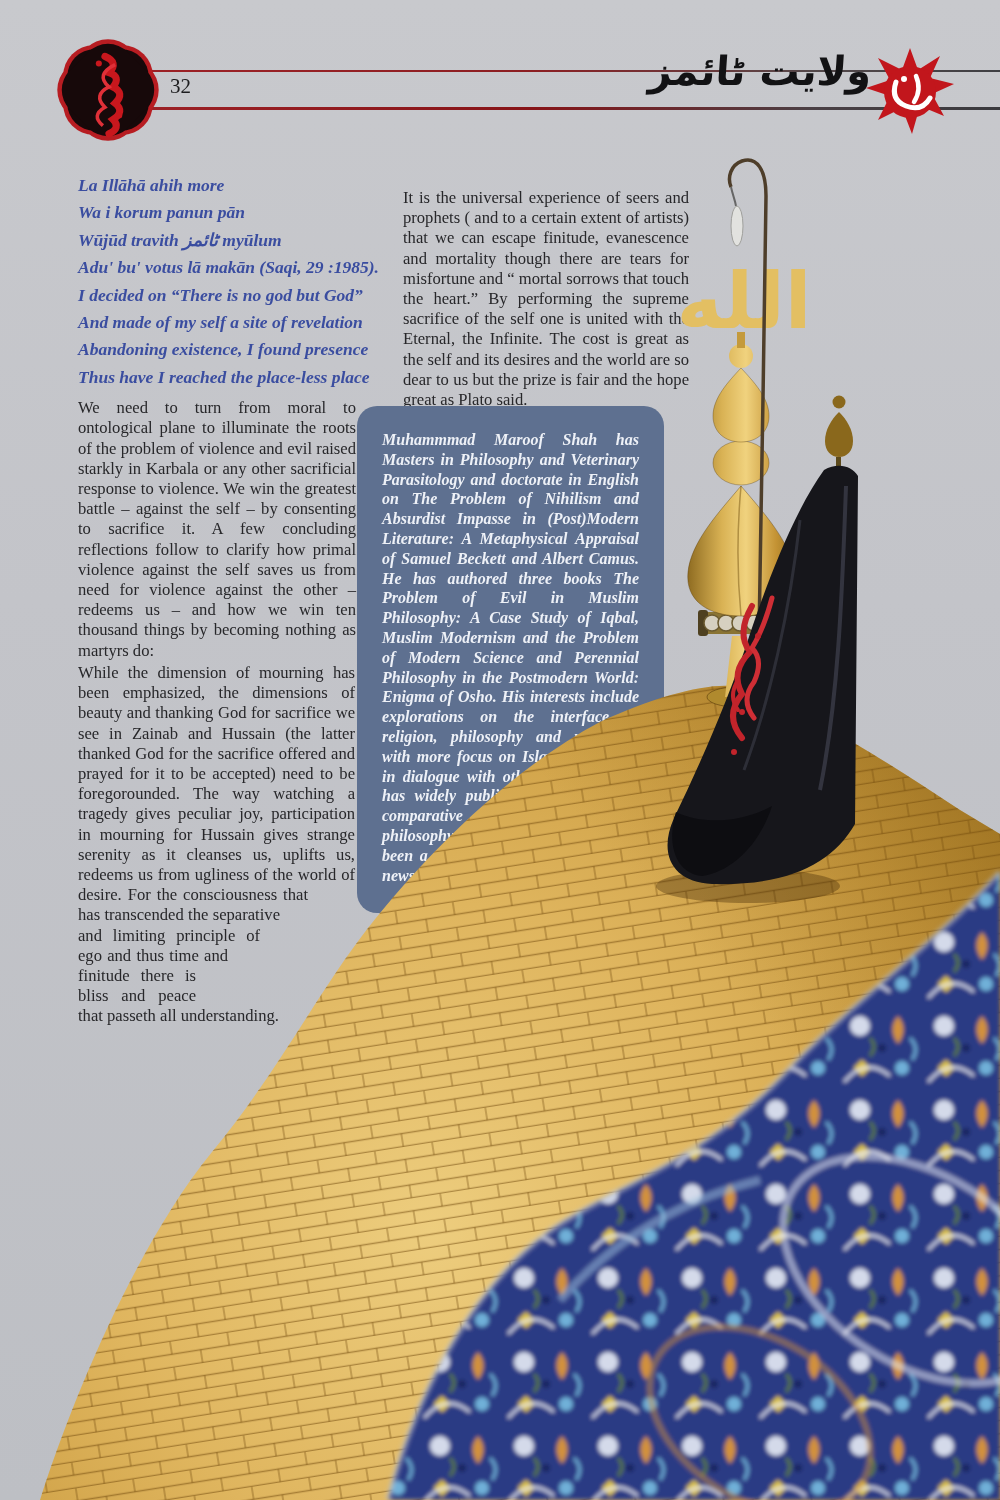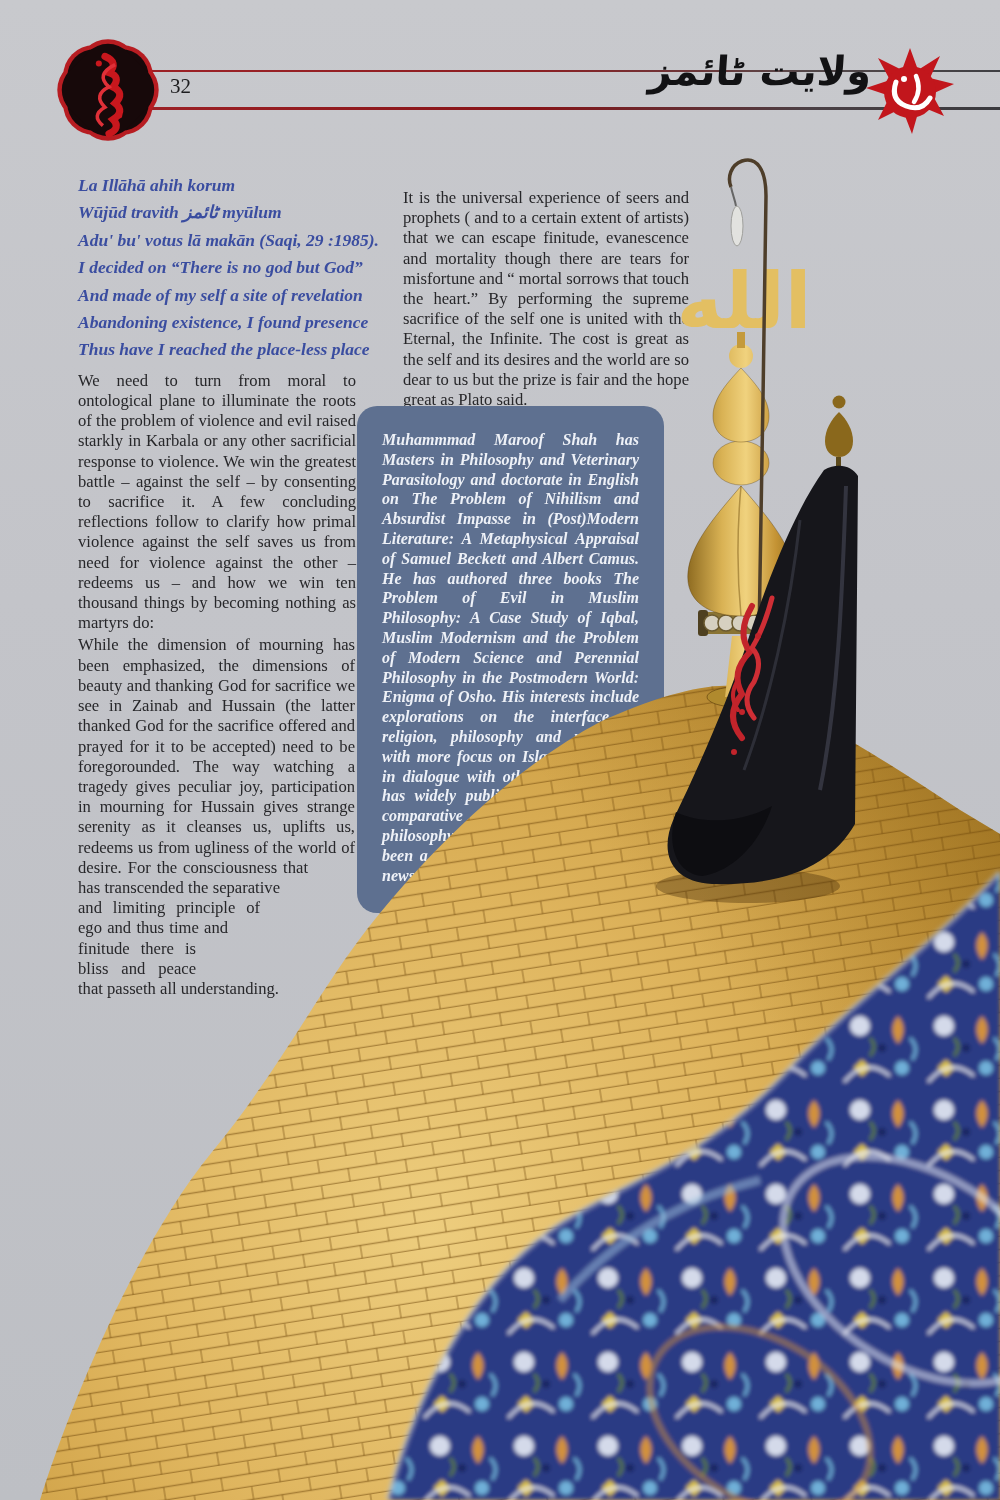--- a/index.html
+++ b/index.html
@@ -68,21 +68,22 @@
   <svg class="brand" viewBox="0 0 92 92">
     <path d="M46 2 L54 24 L76 10 L66 32 L90 38 L68 48 L80 70 L56 60 L48 88 L38 62 L14 74 L26 50 L2 42 L26 34 L14 12 L38 24 Z" fill="#c2161c"></path>
     <circle cx="46" cy="46" r="26" fill="#c2161c"></circle>
     <path d="M32 36 q-6 18 10 24 q16 6 24 -8" stroke="#ffffff" stroke-width="5" fill="none" stroke-linecap="round"></path>
     <path d="M52 30 q6 14 -2 26" stroke="#ffffff" stroke-width="4.5" fill="none" stroke-linecap="round"></path>
     <circle cx="40" cy="33" r="3" fill="#ffffff"></circle>
   </svg>
 
   <div class="col-left">
     <div class="poem">
-      <div class="poem-line">La Illāhā  ahih korum</div>
+      <div class="poem-line">La Illāhā  ahih more</div>
+      <div class="poem-line">Wa  i korum panun pān</div>
       <div class="poem-line">Wūjūd travith ٹائمز myūlum</div>
       <div class="poem-line">Adu' bu' votus lā makān (Saqi, 29 :1985).</div>
       <div class="poem-line">I decided on “There is no god but God”</div>
       <div class="poem-line">And made of my self a site of revelation</div>
       <div class="poem-line">Abandoning existence, I found presence</div>
       <div class="poem-line">Thus have I reached the place-less place</div>
     </div>
     <p class="body-text">We need to turn from moral to ontological plane to illuminate the roots of the problem of violence and evil raised starkly in Karbala or any other sacrificial response to violence. We win the greatest battle – against the self – by consenting to sacrifice it. A few concluding reflections follow to clarify how primal violence against the self saves us from need for violence against the other – redeems us – and how we win ten thousand things by becoming nothing as martyrs do:</p>
     <p class="body-text">
       <span class="ws" style="width:1px;height:224px"></span>

